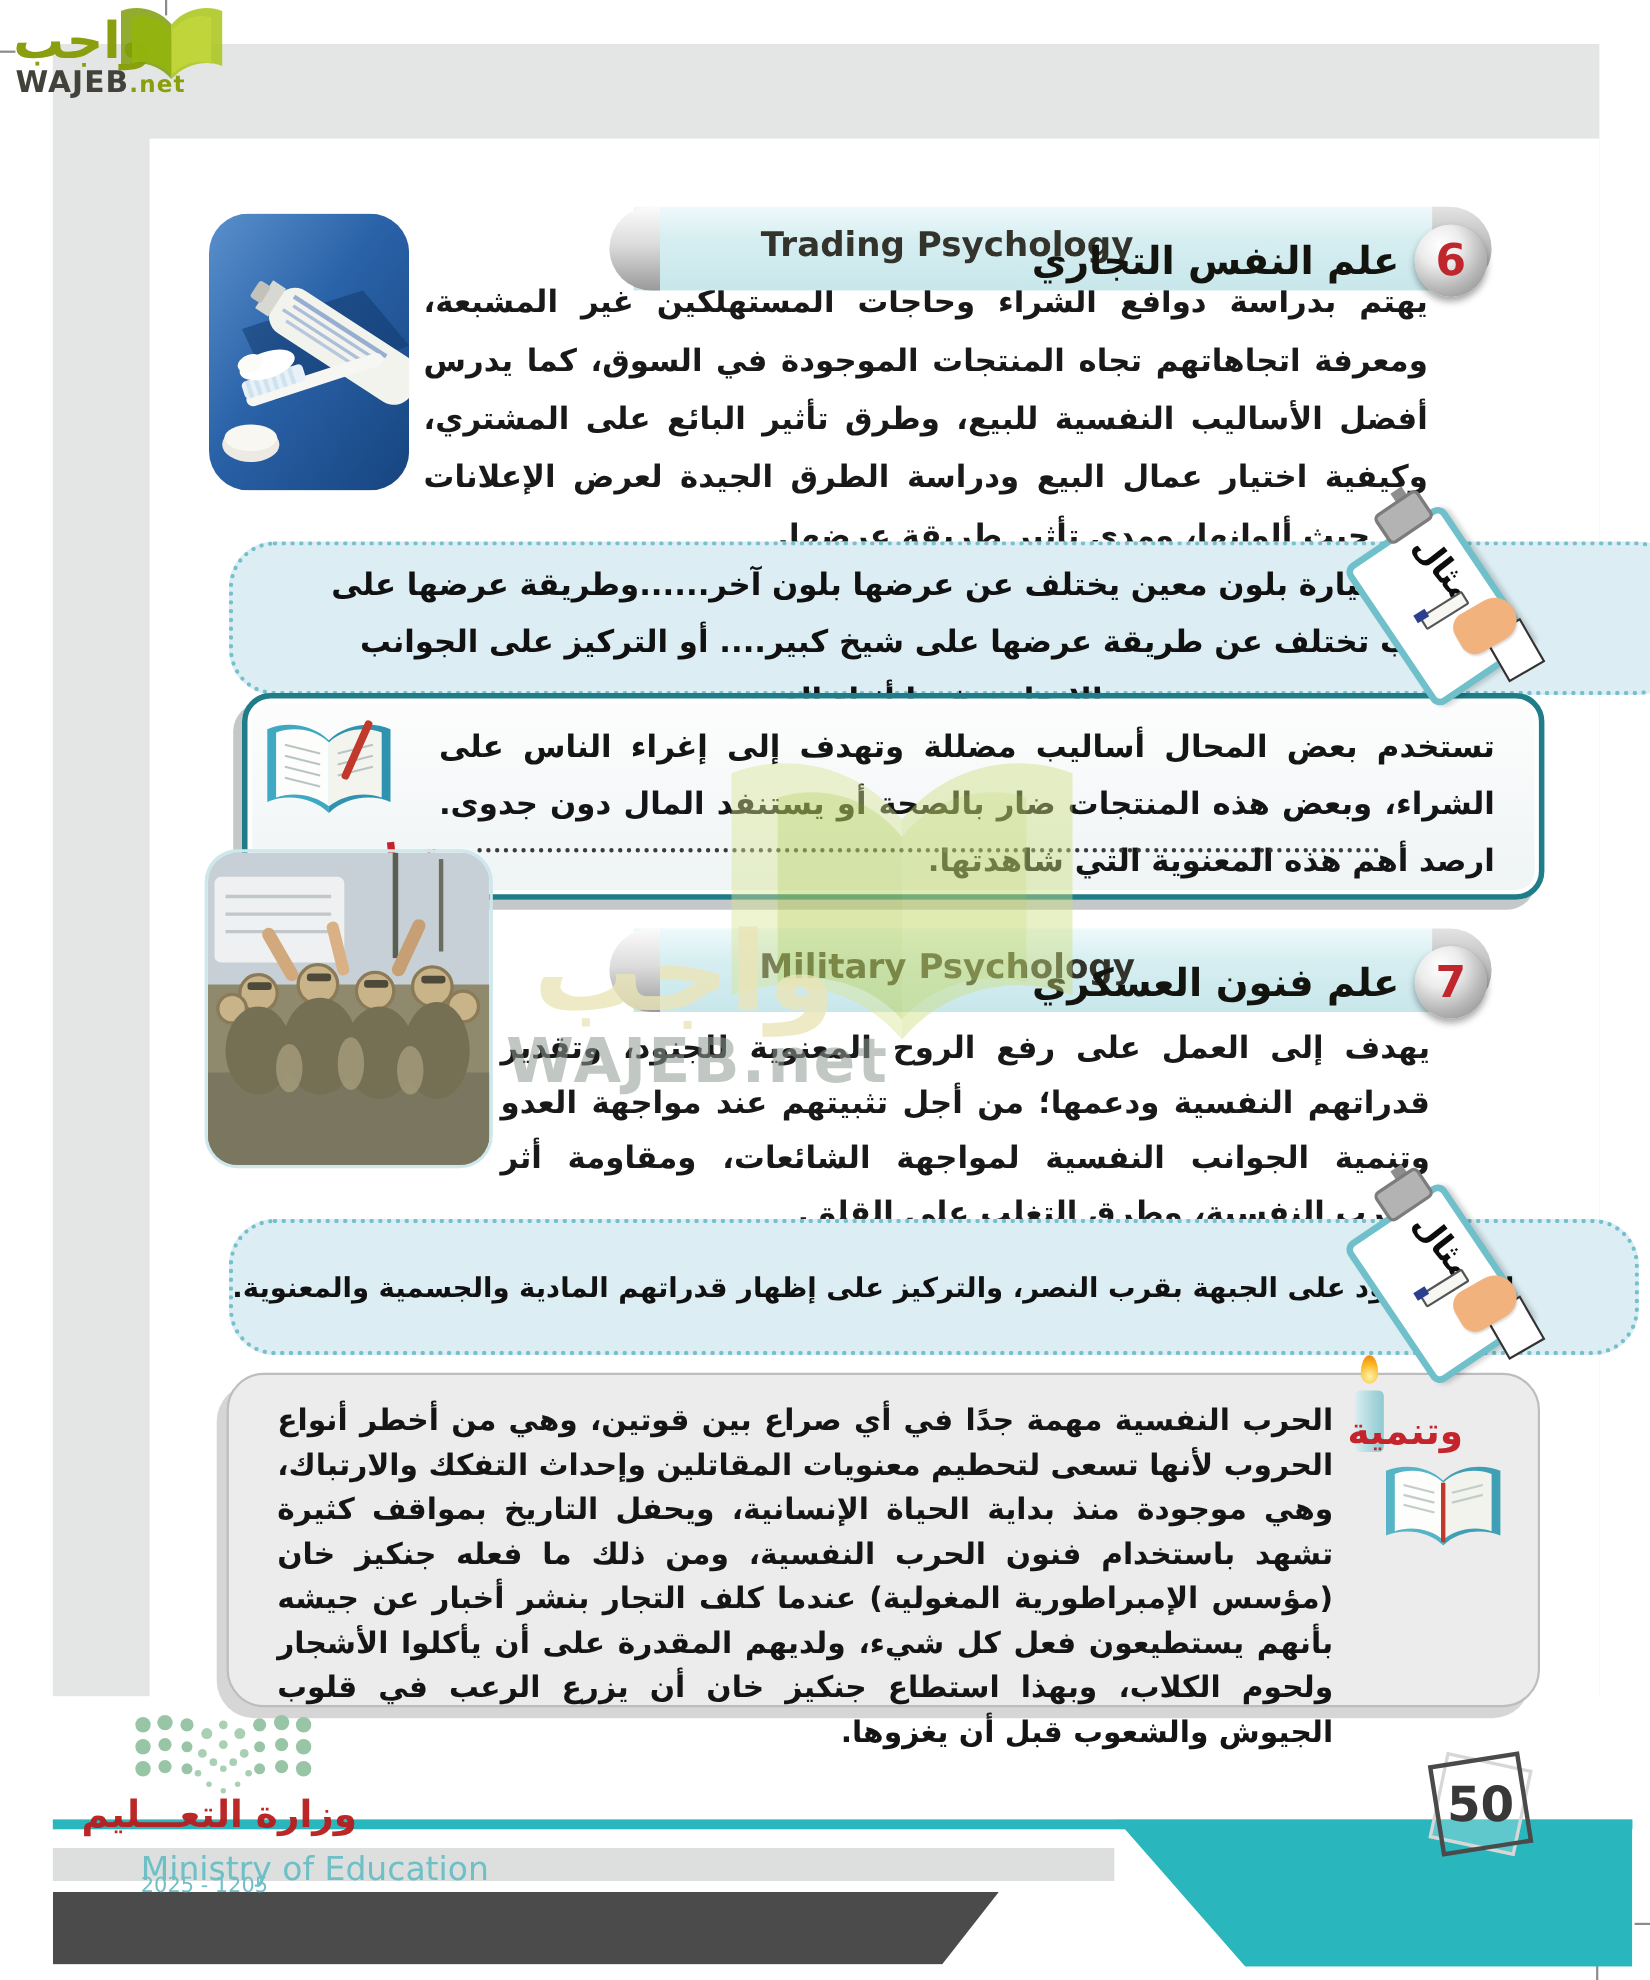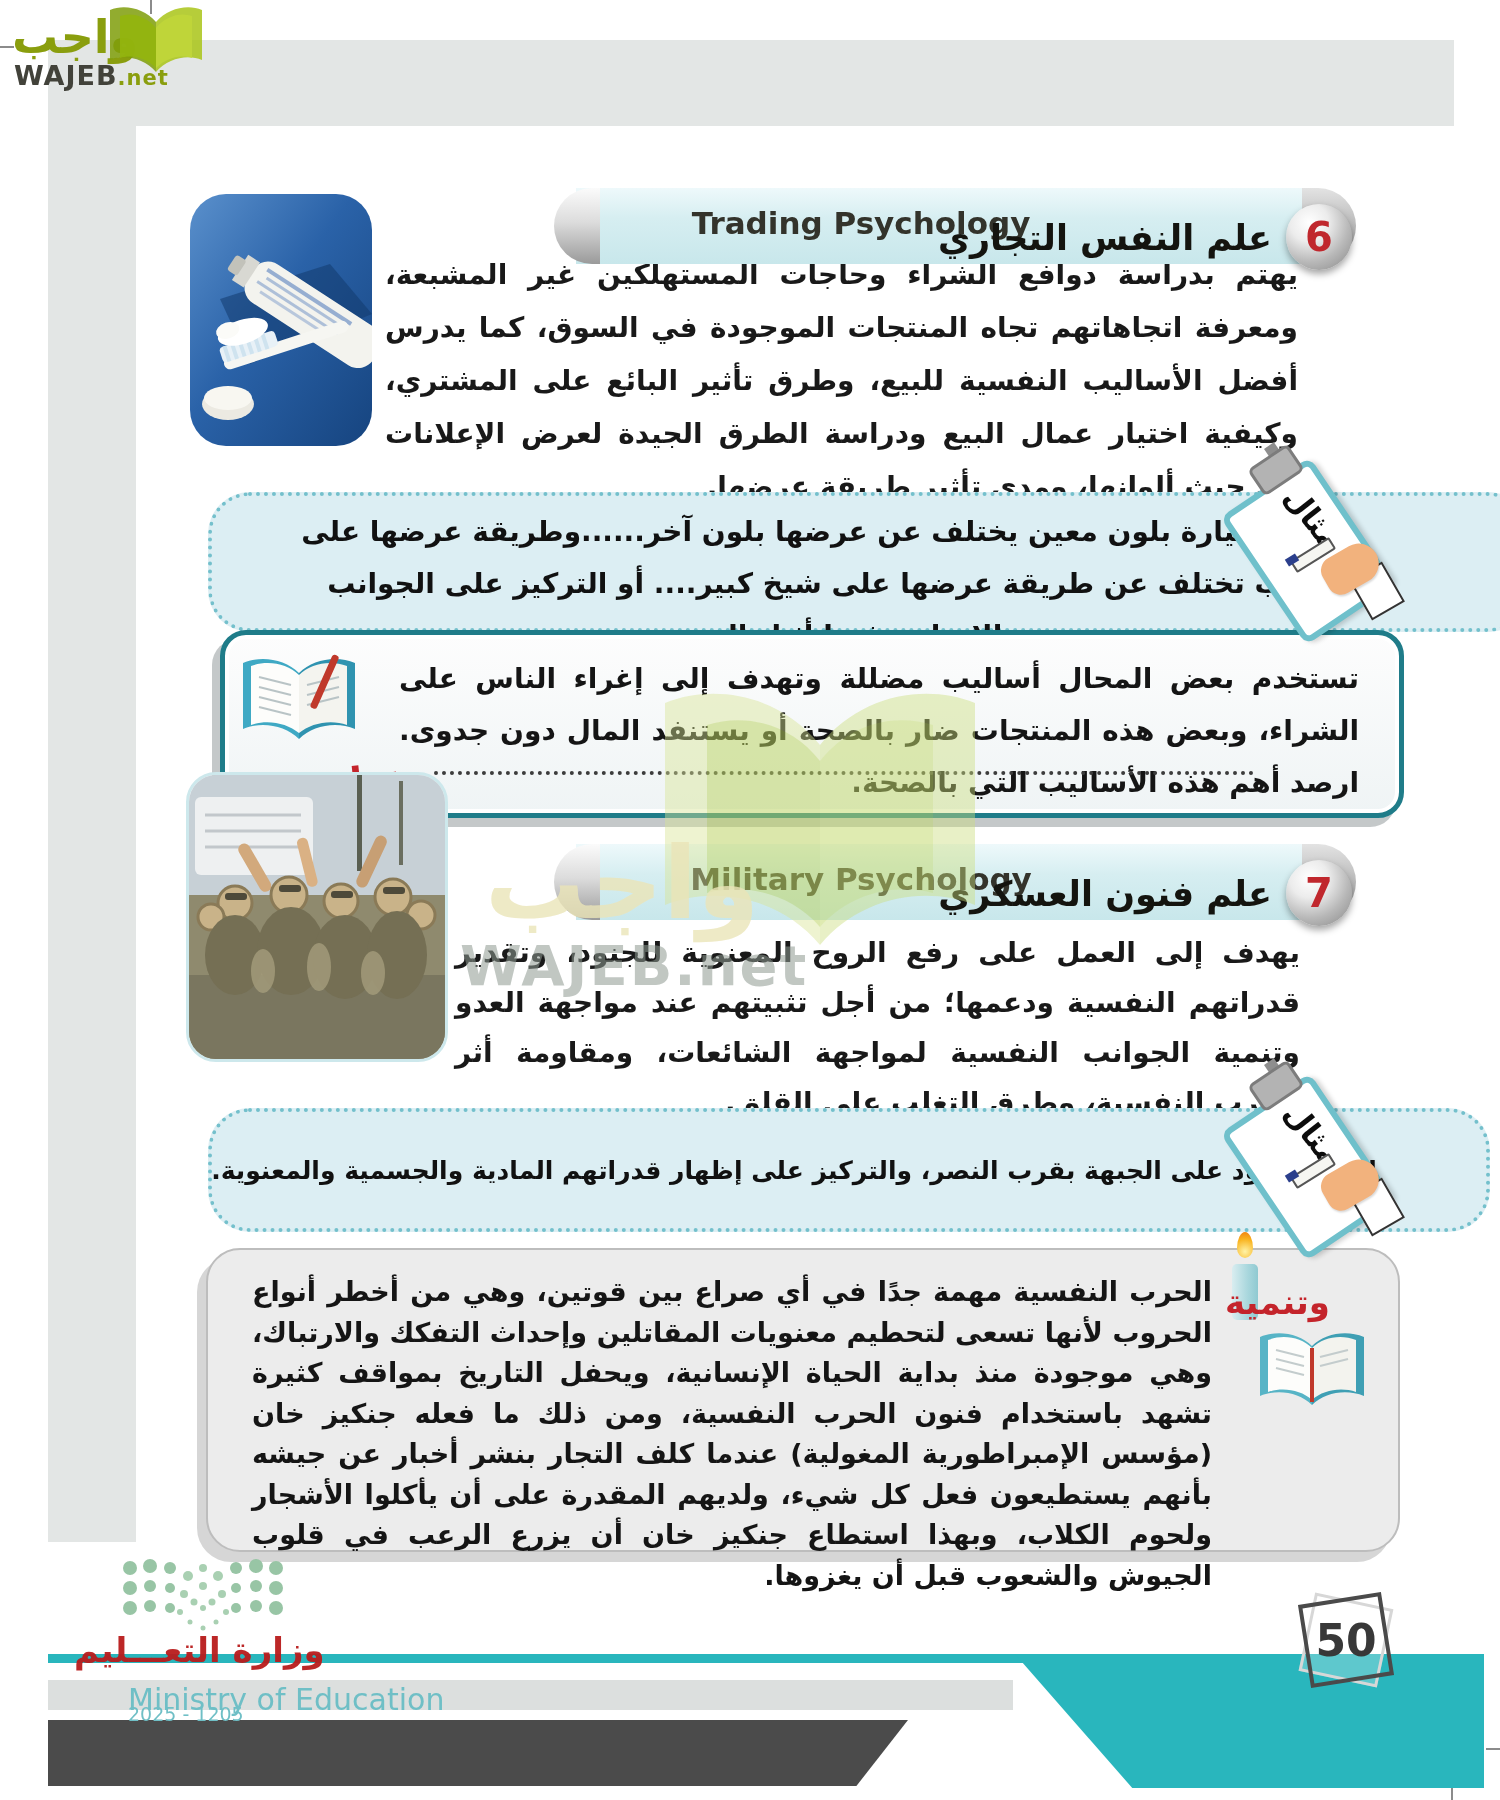--- a/index.html
+++ b/index.html
@@ -194,21 +194,21 @@
     <div class="cb-clipstem"></div>
     <div class="cb-clip"></div>
     <div class="cb-label">مثال</div>
     <div class="cb-pen"></div>
     <div class="cb-tip"></div>
     <div class="cb-cuff"></div>
     <div class="cb-hand"></div>
   </div>
 
   <div class="app-box">
-    <div class="app-text">تستخدم بعض المحال أساليب مضللة وتهدف إلى إغراء الناس على الشراء، وبعض هذه المنتجات ضار بالصحة أو يستنفد المال دون جدوى. ارصد أهم هذه الأساليب التي بالصحة.</div>
+    <div class="app-text">تستخدم بعض المحال أساليب مضللة وتهدف إلى إغراء الناس على الشراء، وبعض هذه المنتجات ضار بالصحة أو يستنفد المال دون جدوى. ارصد أهم هذه المعنوية التي شاهدتها.</div>
     <div class="app-blank"></div>
     <div class="app-label">تطبيق</div>
     <svg class="app-book" width="128" height="118" viewBox="0 0 128 118">
       <path d="M64 30 C50 16 26 12 8 20 L8 86 C26 78 50 82 64 96 Z" fill="#3fa9c4"></path>
       <path d="M64 30 C78 16 102 12 120 20 L120 86 C102 78 78 82 64 96 Z" fill="#2f93b0"></path>
       <path d="M64 32 C52 20 32 17 16 23 L16 82 C32 76 52 80 64 90 Z" fill="#fdfdfb"></path>
       <path d="M64 32 C76 20 96 17 112 23 L112 82 C96 76 76 80 64 90 Z" fill="#f4f4ef"></path>
       <g stroke="#b9c4c6" stroke-width="2">
           <line x1="24" y1="34" x2="56" y2="42"></line>
           <line x1="24" y1="44" x2="56" y2="52"></line>

